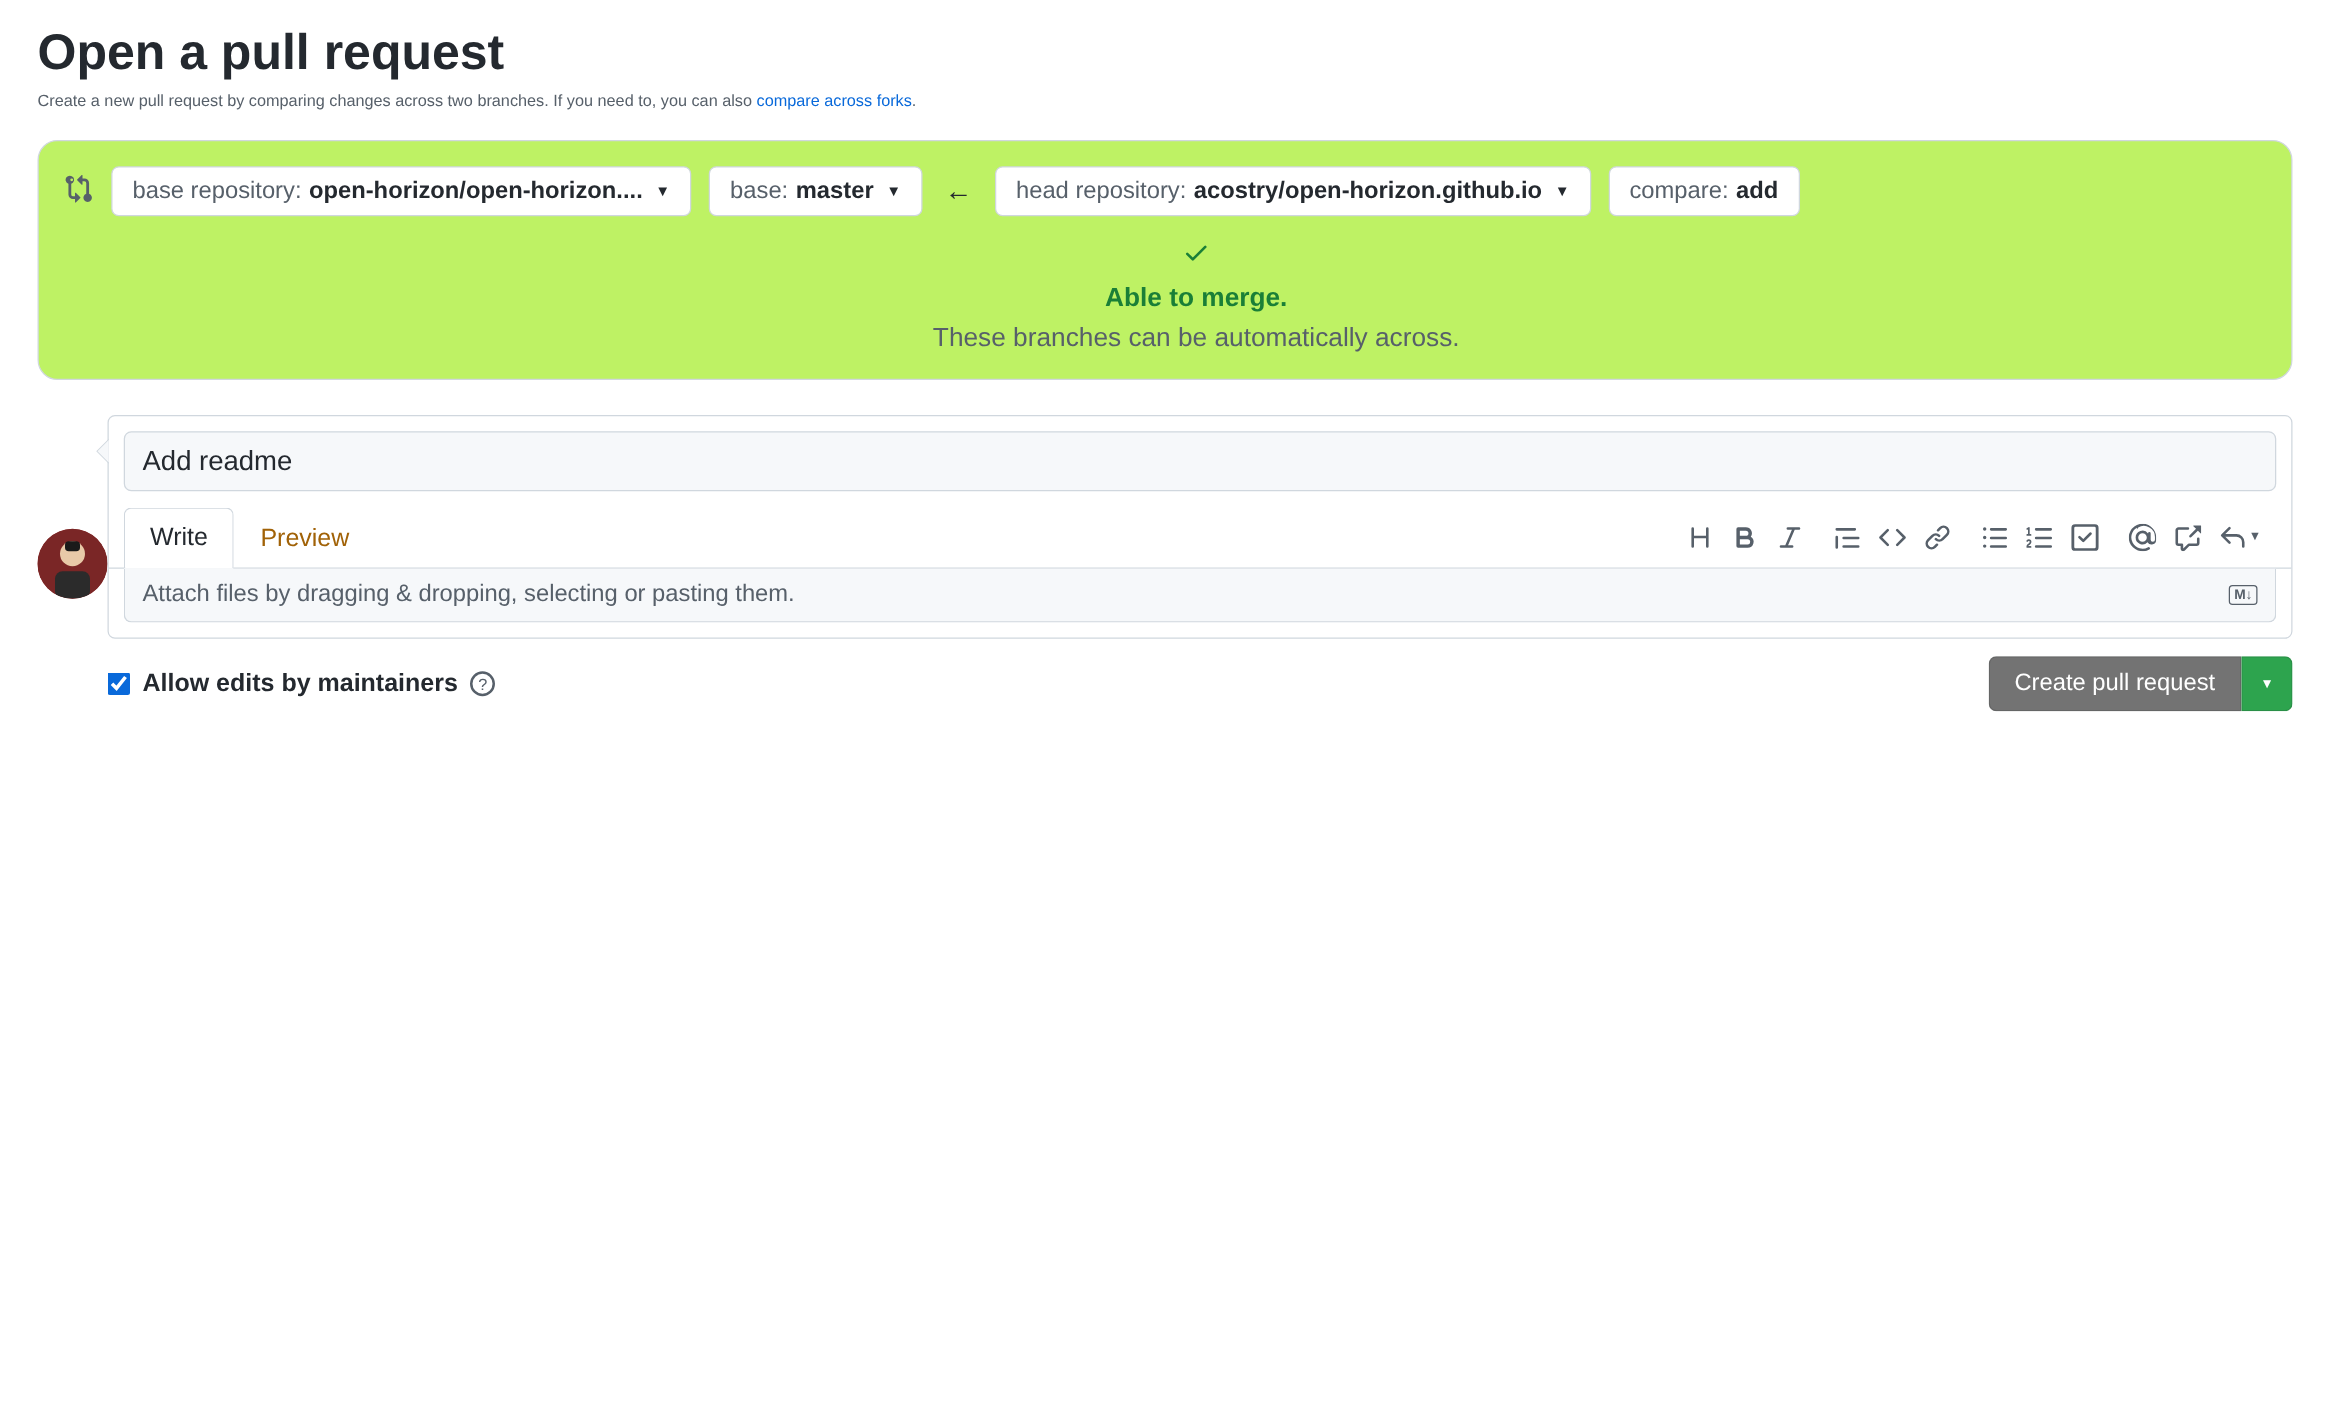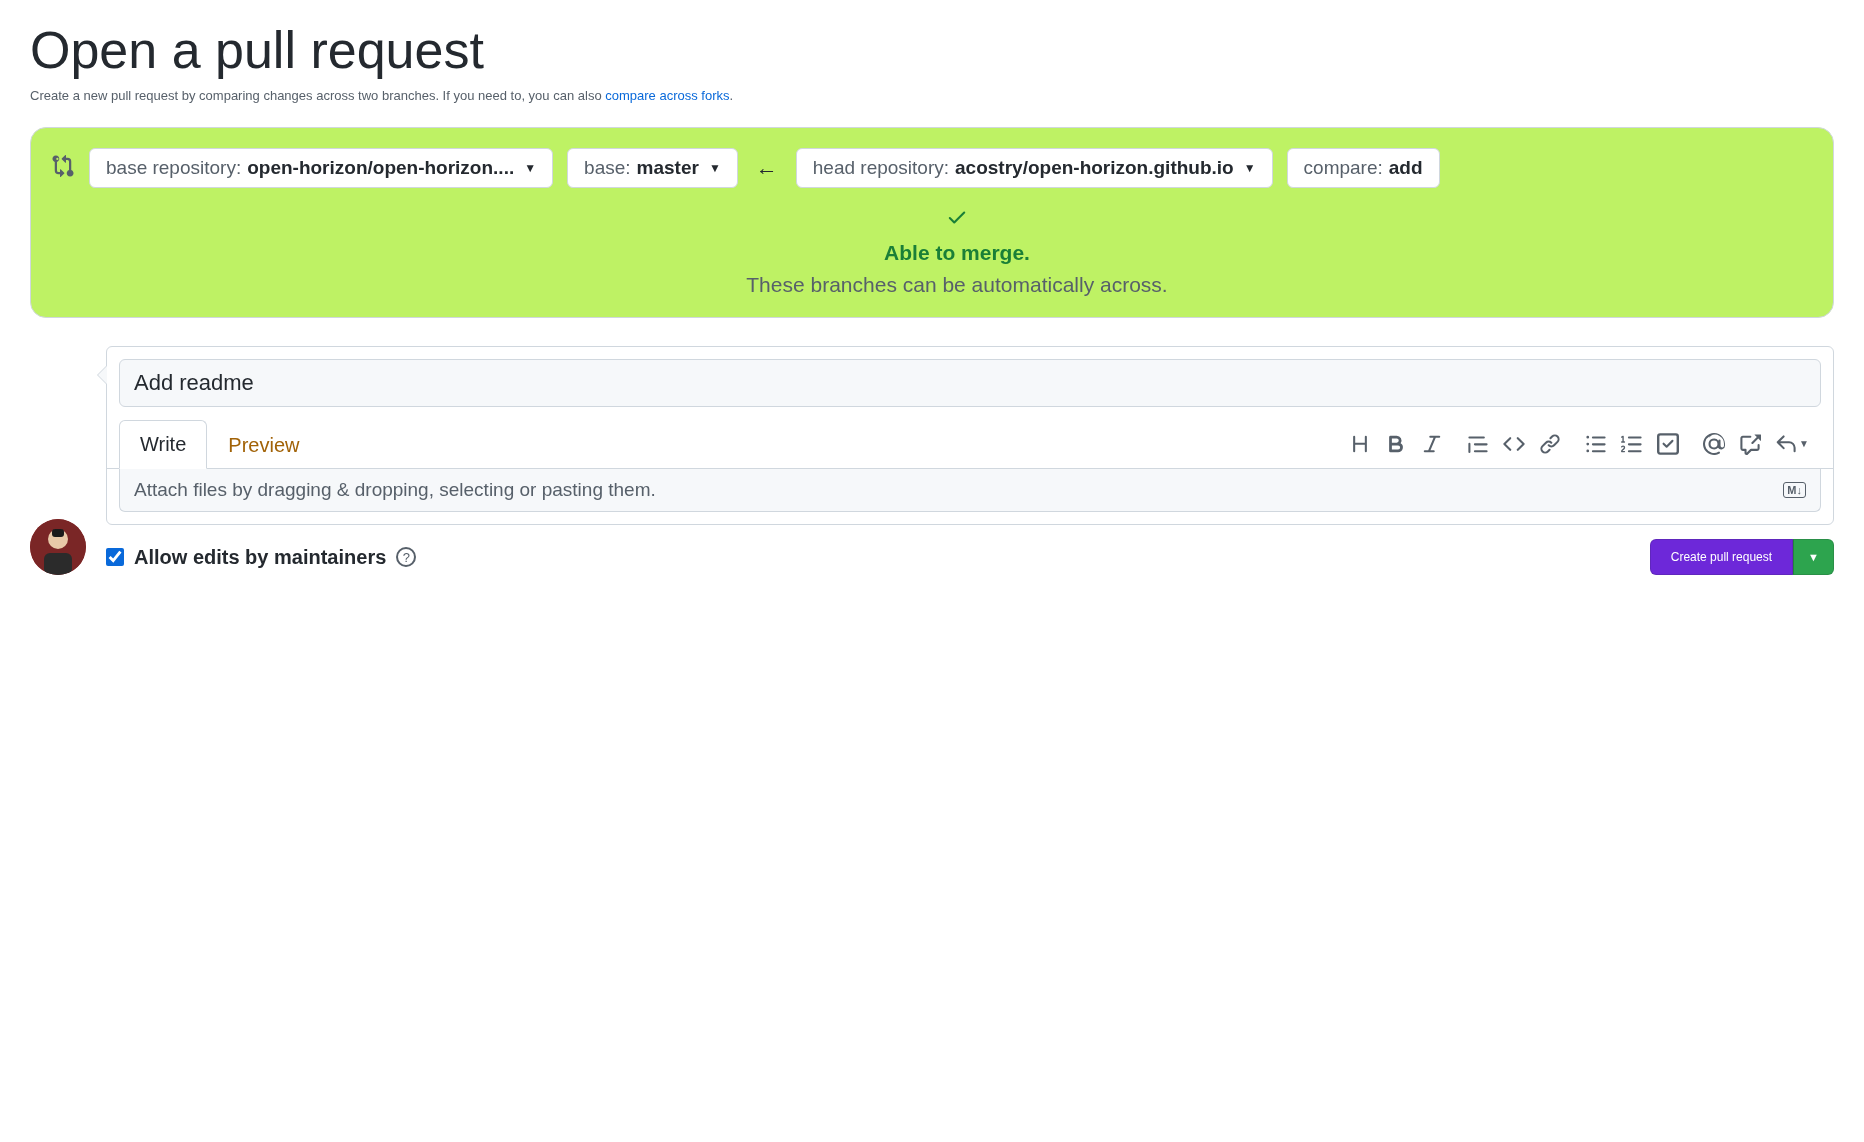--- a/index.html
+++ b/index.html
@@ -4,22 +4,22 @@
 <style>
 * { box-sizing: border-box; margin: 0; padding: 0; }
 body {
   font-family: -apple-system, BlinkMacSystemFont, "Segoe UI", Helvetica, Arial, sans-serif;
   color: #24292f;
   background: #fff;
   padding: 20px 30px;
   font-size: 18px;
 }
 .page-title {
-  font-size: 52px;
-  font-weight: 400;
+  font-size: 40px;
+  font-weight: 700;
   margin-bottom: 8px;
 }
 .page-subtitle {
   font-size: 13px;
   color: #57606a;
   margin-bottom: 24px;
 }
 .page-subtitle a {
   color: #0969da;
   text-decoration: none;
@@ -68,22 +68,21 @@
   gap: 8px;
   margin-left: 50px;
   font-size: 21px;
   flex-direction: column;
 }
 .merge-check { color: #1a7f37; }
 .merge-able { color: #1a7f37; font-weight: 600; }
 .merge-rest { color: #57606a; }
 .pr-body {
   display: flex;
-  gap: 20px;
-  align-items: flex-end;
+  align-items: center;
 }
 .avatar {
   width: 56px;
   height: 56px;
   border-radius: 50%;
   background: #8b2e2e;
   flex-shrink: 0;
   display: flex;
   align-items: center;
   justify-content: center;
@@ -226,25 +225,25 @@
   display: inline-flex;
   align-items: center;
   justify-content: center;
   font-size: 13px;
   color: #57606a;
 }
 .create-group {
   display: flex;
 }
 .create-btn {
-  background: #6d28d9;
+  background: #737373;
   color: #fff;
   border: 1px solid rgba(27,31,36,0.15);
   padding: 10px 20px;
-  font-size: 12px;
+  font-size: 19px;
   font-weight: 500;
   border-radius: 6px 0 0 6px;
   cursor: pointer;
 }
 .create-drop {
   background: #2da44e;
   color: #fff;
   border: 1px solid rgba(27,31,36,0.15);
   border-left: 1px solid rgba(0,0,0,0.2);
   padding: 10px 14px;

